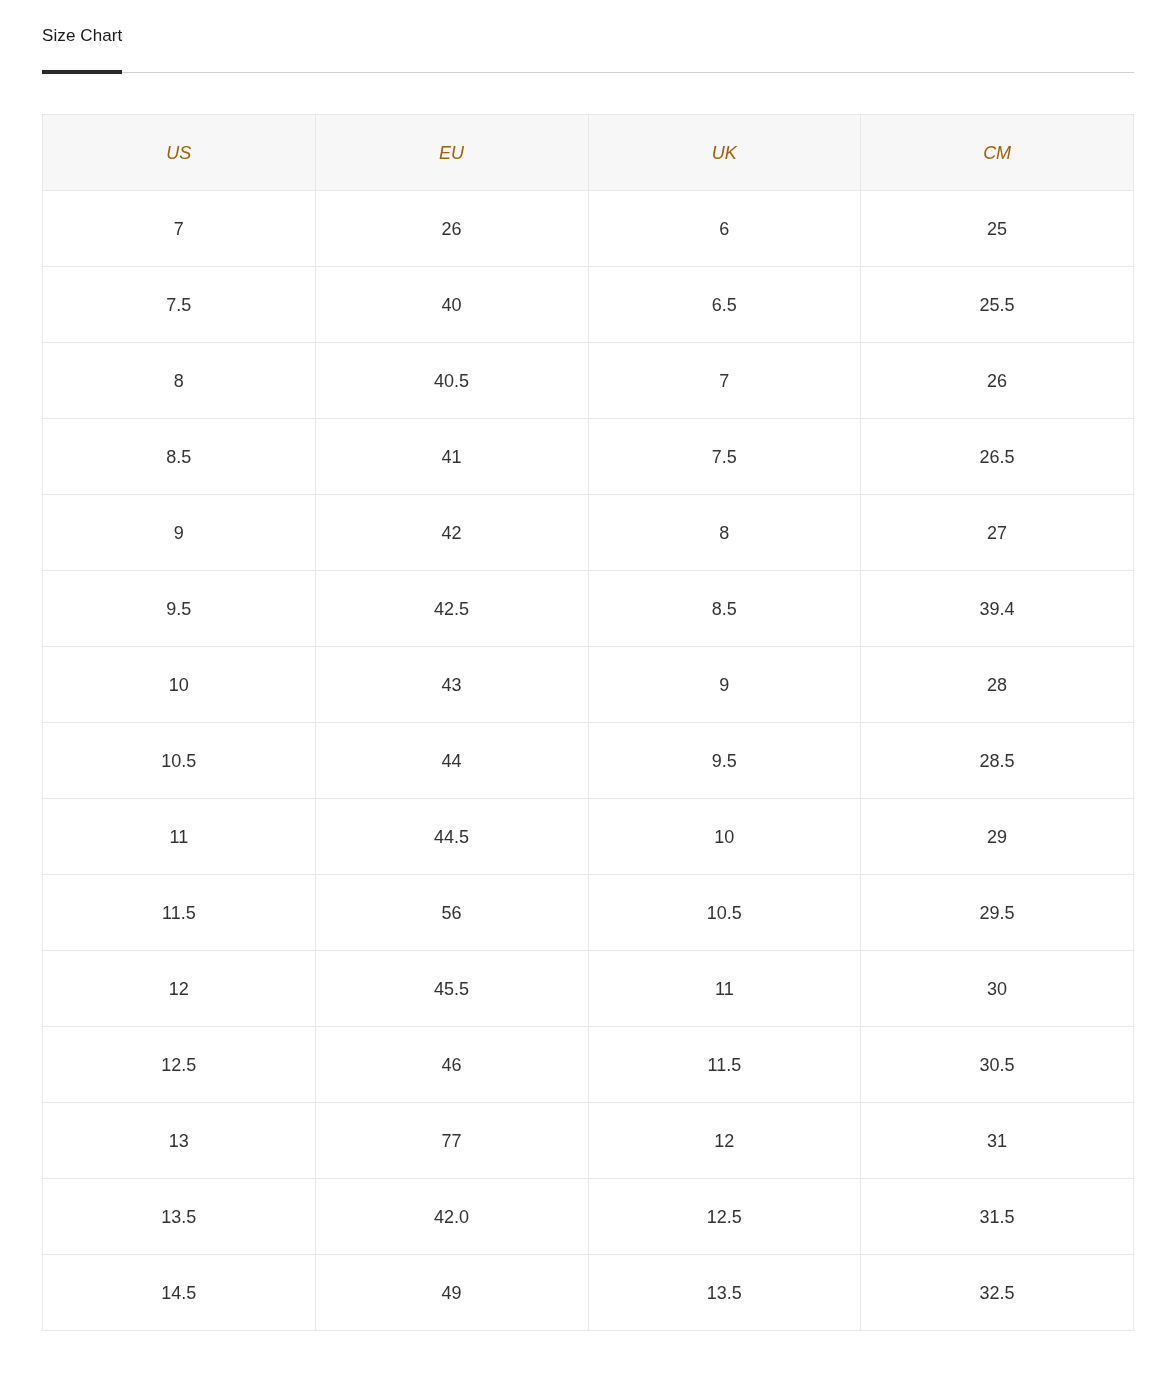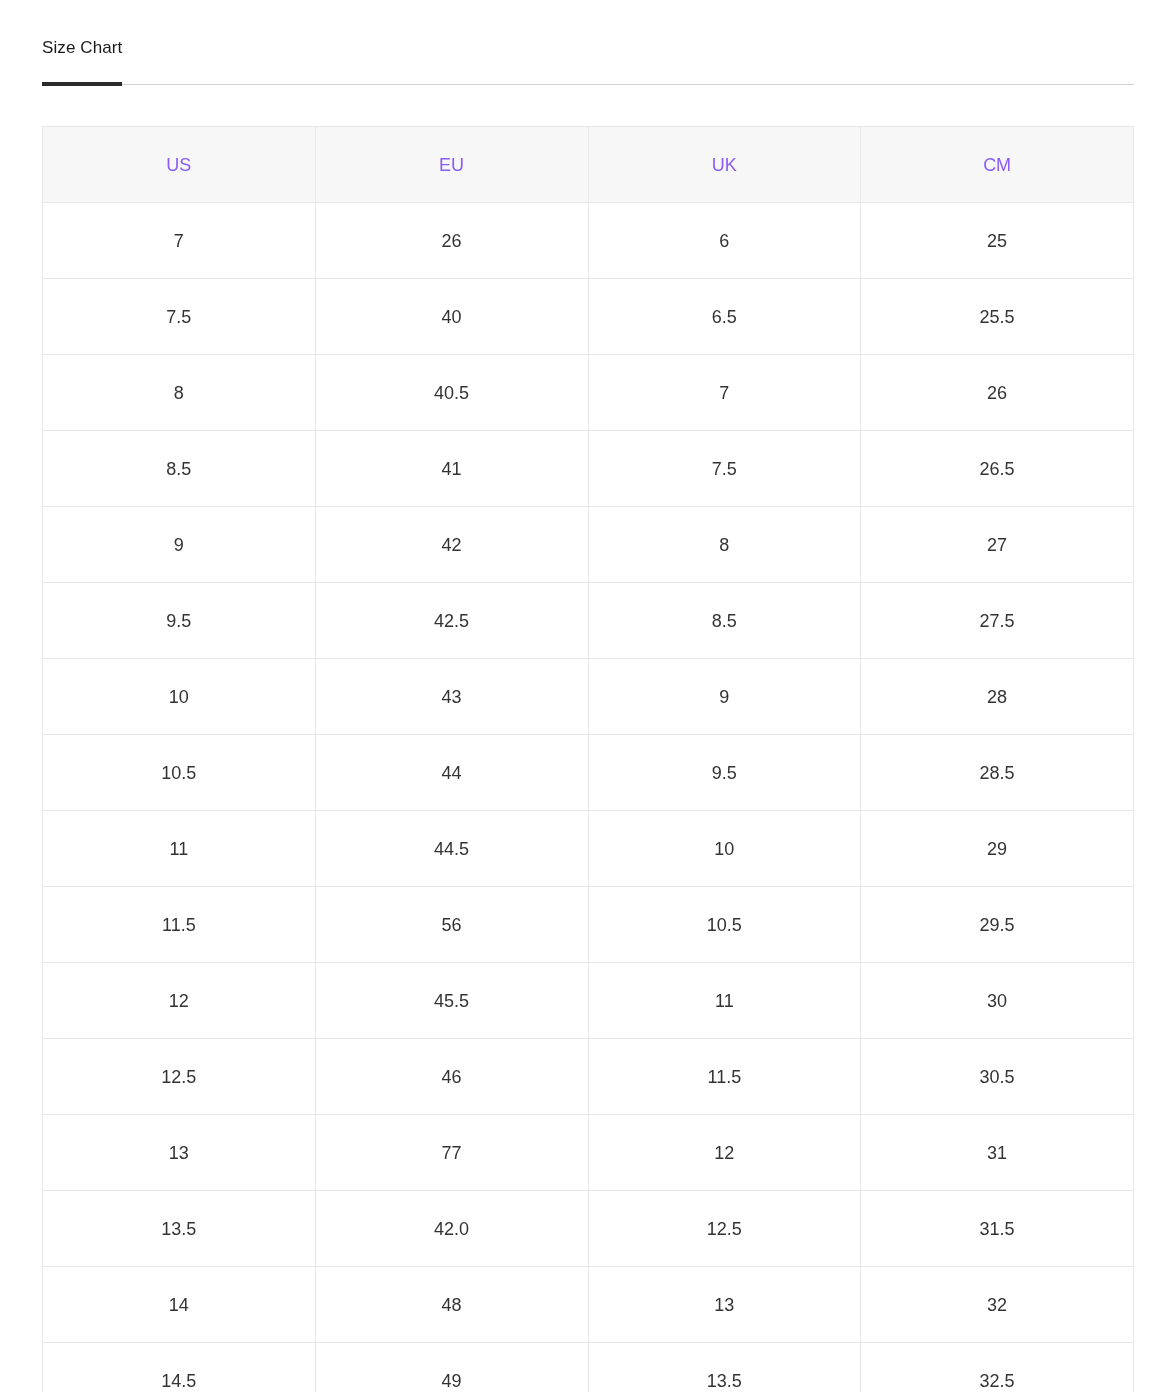--- a/index.html
+++ b/index.html
@@ -14,21 +14,21 @@
     font-family: "Liberation Sans", sans-serif;
     color: #333333;
     overflow: hidden;
   }
 
   .page {
     position: relative;
     width: 1176px;
     height: 1392px;
     box-sizing: border-box;
-    padding: 12px 42px;
+    padding: 0 42px;
   }
 
   
   .tabbar {
     position: relative;
     padding-top: 26px;
     border-bottom: 1px solid #d2d2d2;
     height: 46px;
     box-sizing: content-box;
   }
@@ -69,21 +69,22 @@
     text-align: center;
     vertical-align: middle;
     font-weight: normal;
     font-size: 18px;
     line-height: 22px;
     color: #333333;
   }
   table.size-table thead th {
     background: #f7f7f7;
     height: 73px;
-    color: #8b5cf6;
+    color: #a16207;
+    font-style: italic;
   }
   table.size-table tbody td {
     height: 73px;
     background: #ffffff;
   }
 </style>
 </head>
 <body>
 
 <div class="page">
@@ -132,21 +133,21 @@
           <tr>
             <td>9</td>
             <td>42</td>
             <td>8</td>
             <td>27</td>
           </tr>
           <tr>
             <td>9.5</td>
             <td>42.5</td>
             <td>8.5</td>
-            <td>27.5</td>
+            <td>39.4</td>
           </tr>
           <tr>
             <td>10</td>
             <td>43</td>
             <td>9</td>
             <td>28</td>
           </tr>
           <tr>
             <td>10.5</td>
             <td>44</td>
@@ -183,26 +184,20 @@
             <td>12</td>
             <td>31</td>
           </tr>
           <tr>
             <td>13.5</td>
             <td>42.0</td>
             <td>12.5</td>
             <td>31.5</td>
           </tr>
           <tr>
-            <td>14</td>
-            <td>48</td>
-            <td>13</td>
-            <td>32</td>
-          </tr>
-          <tr>
             <td>14.5</td>
             <td>49</td>
             <td>13.5</td>
             <td>32.5</td>
           </tr>
         </tbody>
     </table>
   </div>
 
 </div>

